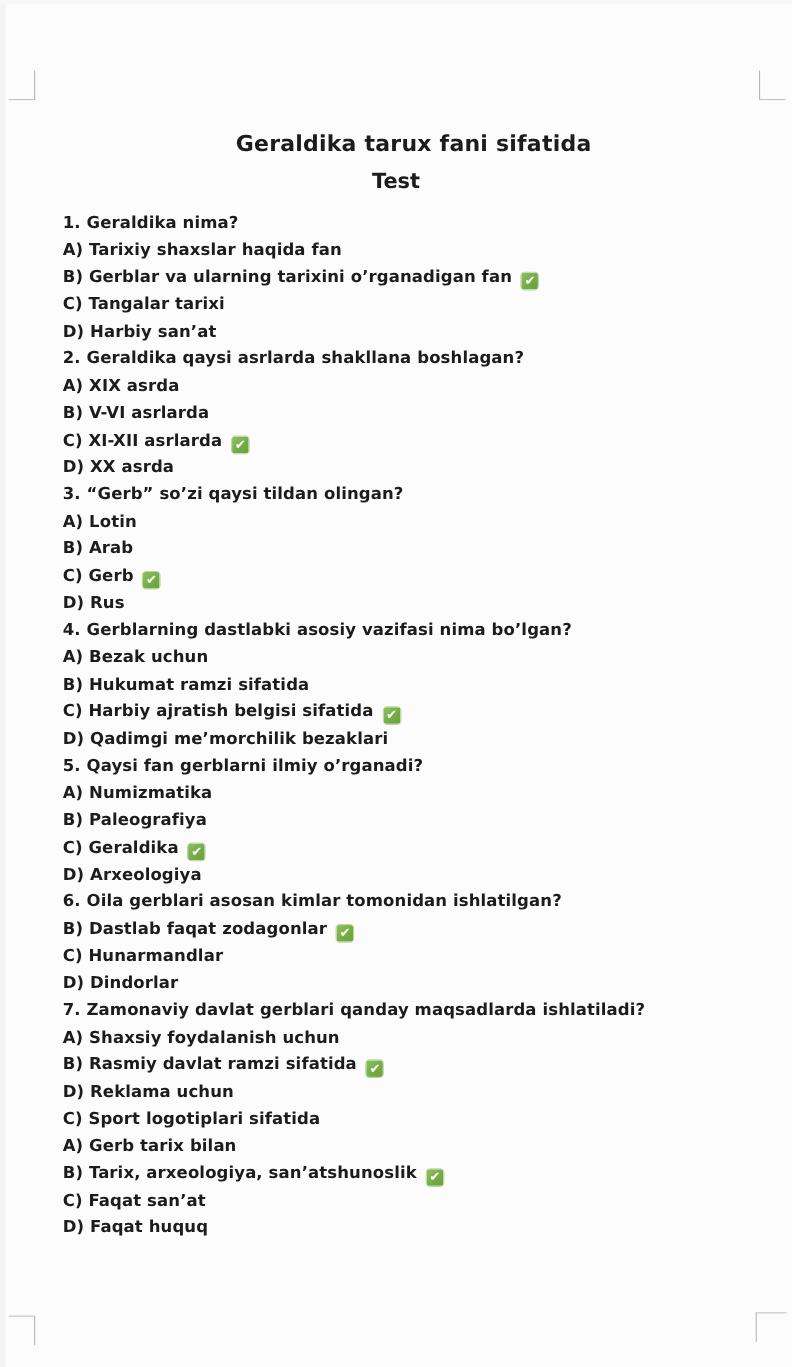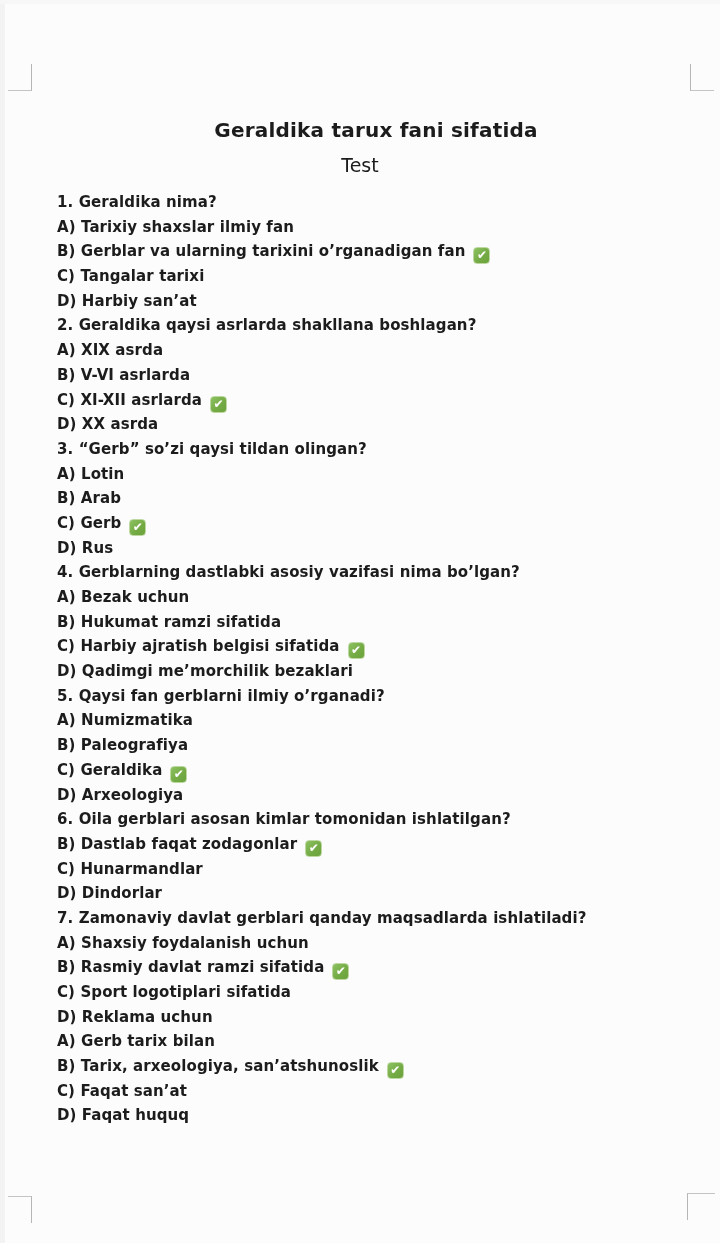--- a/index.html
+++ b/index.html
@@ -51,21 +51,21 @@
     letter-spacing: 0.2px;
     margin: 16px;
   }
   .doc-subtitle {
     position: absolute;
     top: 154px;
     left: 0;
     width: 100%;
     text-align: center;
     font-size: 19px;
-    font-weight: normal;
+    font-weight: bold;
     margin: 0;
   }
   .content {
     position: absolute;
     top: 190px;
     left: 33px;
     right: 12px;
     margin-left: 24px;
   }
   .line {
@@ -104,21 +104,21 @@
   <div class="crop tl"></div>
   <div class="crop tr"></div>
   <div class="crop bl"></div>
   <div class="crop br"></div>
 
   <h1 class="doc-title">Geraldika tarux fani sifatida</h1>
   <h2 class="doc-subtitle">Test</h2>
 
   <div class="content" id="question-list">
       <div class="line question">1. Geraldika nima?</div>
-      <div class="line option"><span>A) Tarixiy shaxslar ilmiy fan</span></div>
+      <div class="line option"><span>A) Tarixiy shaxslar haqida fan</span></div>
       <div class="line option"><span>B) Gerblar va ularning tarixini o’rganadigan fan</span><span class="check">✔</span></div>
       <div class="line option"><span>C) Tangalar tarixi</span></div>
       <div class="line option"><span>D) Harbiy san’at</span></div>
       <div class="line question">2. Geraldika qaysi asrlarda shakllana boshlagan?</div>
       <div class="line option"><span>A) XIX asrda</span></div>
       <div class="line option"><span>B) V-VI asrlarda</span></div>
       <div class="line option"><span>C) XI-XII asrlarda</span><span class="check">✔</span></div>
       <div class="line option"><span>D) XX asrda</span></div>
       <div class="line question">3. “Gerb” so’zi qaysi tildan olingan?</div>
       <div class="line option"><span>A) Lotin</span></div>
@@ -135,20 +135,20 @@
       <div class="line option"><span>B) Paleografiya</span></div>
       <div class="line option"><span>C) Geraldika</span><span class="check">✔</span></div>
       <div class="line option"><span>D) Arxeologiya</span></div>
       <div class="line question">6. Oila gerblari asosan kimlar tomonidan ishlatilgan?</div>
       <div class="line option"><span>B) Dastlab faqat zodagonlar</span><span class="check">✔</span></div>
       <div class="line option"><span>C) Hunarmandlar</span></div>
       <div class="line option"><span>D) Dindorlar</span></div>
       <div class="line question">7. Zamonaviy davlat gerblari qanday maqsadlarda ishlatiladi?</div>
       <div class="line option"><span>A) Shaxsiy foydalanish uchun</span></div>
       <div class="line option"><span>B) Rasmiy davlat ramzi sifatida</span><span class="check">✔</span></div>
+      <div class="line option"><span>D) Reklama uchun</span></div>
       <div class="line option"><span>C) Sport logotiplari sifatida</span></div>
-      <div class="line option"><span>D) Reklama uchun</span></div>
       <div class="line option"><span>A) Gerb tarix bilan</span></div>
       <div class="line option"><span>B) Tarix, arxeologiya, san’atshunoslik</span><span class="check">✔</span></div>
       <div class="line option"><span>C) Faqat san’at</span></div>
       <div class="line option"><span>D) Faqat huquq</span></div>
     </div>
 </div>
 
 </body></html>

